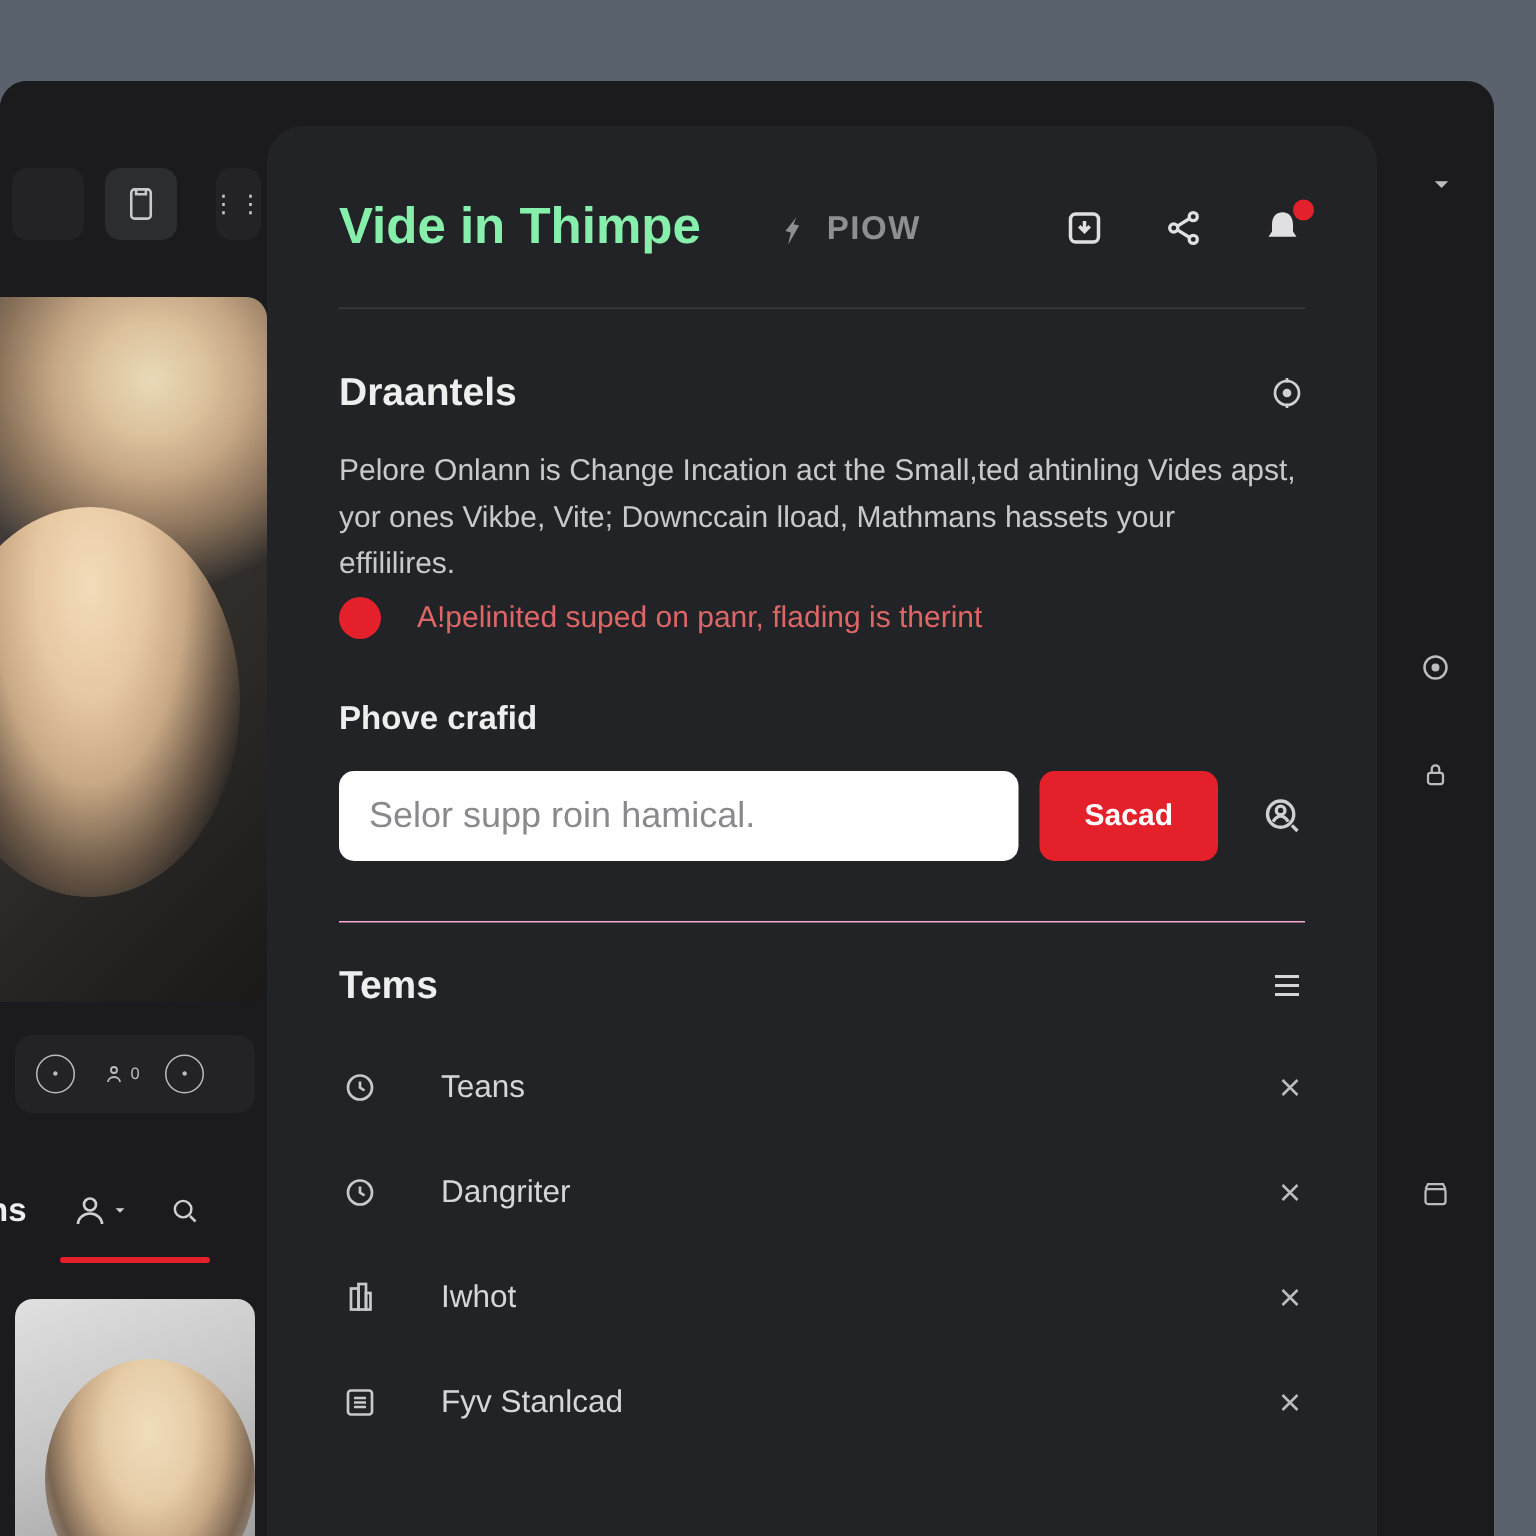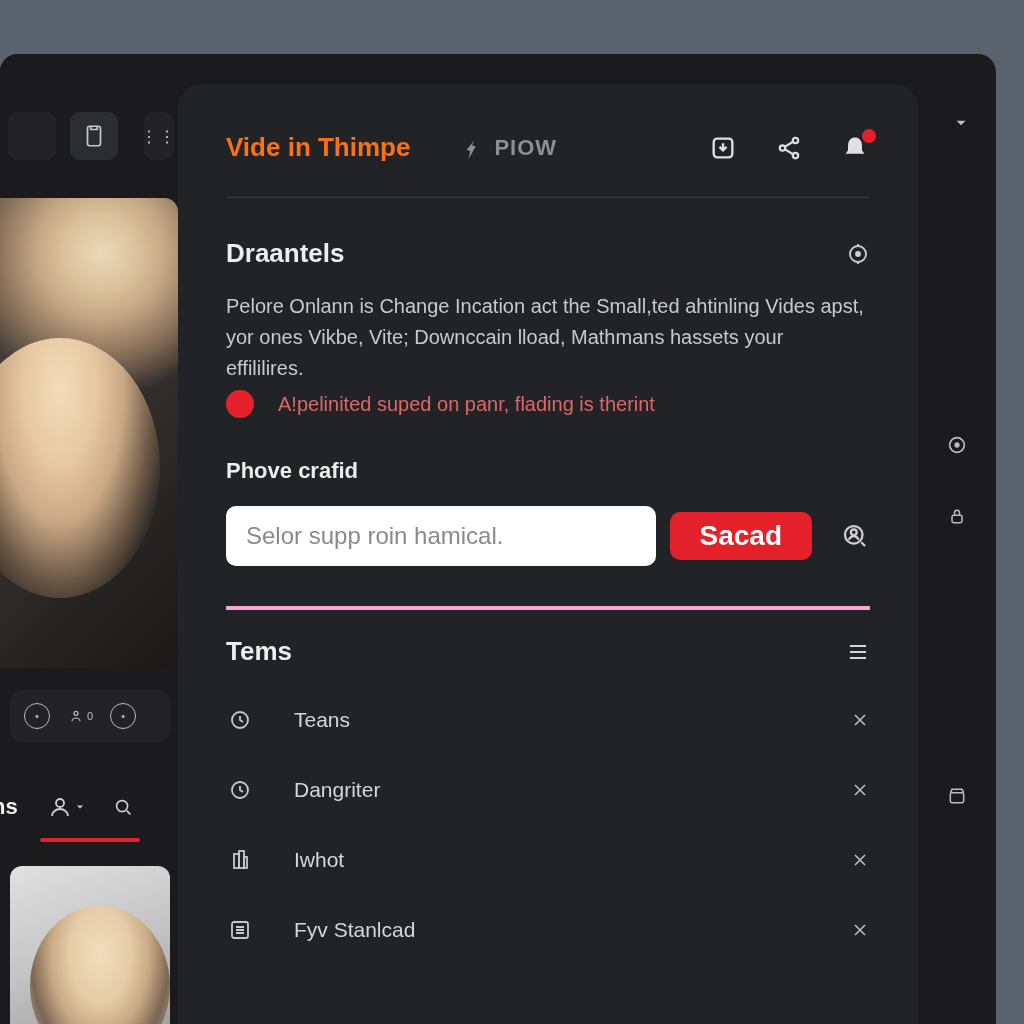--- a/index.html
+++ b/index.html
@@ -17,41 +17,41 @@
   .tabs { position:absolute; left:0; top:718px; width:178px; height:70px; display:flex; align-items:center; }
   .tabtxt{font-size:22px;font-weight:600;color:#eee;margin-left:-8px;}
   .tabusr{margin-left:30px;display:flex;align-items:center;gap:2px;color:#cfcfd2;}
   .tabsrch{margin-left:26px;color:#cfcfd2;}
   .tabunderline{position:absolute;left:40px;top:784px;width:100px;height:4px;background:#e4202a;border-radius:2px;}
   .thumb2{position:absolute;left:10px;top:812px;width:160px;height:220px;border-radius:12px;background:linear-gradient(160deg,#e0e0e0 0%,#c5c5c5 40%,#8a8a8a 100%);overflow:hidden;}
   .thumb2::after{content:"";position:absolute;left:20px;top:40px;width:140px;height:160px;background:radial-gradient(ellipse at 50% 30%,#f0dcbc 0%,#e6cda8 30%,#c8a985 50%,#7a6552 70%,transparent 90%);border-radius:50%;}
   
   .panel{position:absolute;left:178px;top:30px;right:78px;bottom:0;background:#222326;border-radius:24px 24px 0 0;padding:48px 48px 0 48px;overflow:hidden;}
   .hdr{display:flex;align-items:center;gap:32px;}
-  .title{font-size:26px;font-weight:700;color:#f97316;white-space:nowrap;text-align:center;}
+  .title{font-size:34px;font-weight:700;color:#86efac;white-space:nowrap;text-align:center;}
   .piow{display:flex;align-items:flex-end;gap:10px;color:#8e8f93;font-size:22px;font-weight:700;letter-spacing:1px;margin-left:20px;}
   .hicons{margin-left:auto;display:flex;align-items:center;gap:36px;color:#e0e0e3;}
   .hicon{position:relative;width:30px;height:30px;display:flex;align-items:center;justify-content:center;}
   .nbadge{position:absolute;top:-4px;right:-6px;width:14px;height:14px;background:#e4202a;border-radius:50%;}
   .divider{border:none;border-top:1px solid #3a3b3f;margin:34px 0 0 0;}
   .sect{margin-top:40px;}
   .sect-row{display:flex;align-items:center;}
   .sect-title{font-size:26px;font-weight:700;color:#eee;}
   .sect-icon{margin-left:auto;color:#d0d0d3;}
   .desc{margin-top:22px;font-size:20px;line-height:1.55;color:#c9c9cc;font-weight:400;max-width:640px;}
   .alert{margin-top:6px;display:flex;align-items:center;gap:24px;}
   .reddot{width:28px;height:28px;background:#e4202a;border-radius:50%;flex-shrink:0;}
   .alert-text{font-size:20px;color:#d66;}
   .label{margin-top:40px;font-size:22px;font-weight:700;color:#eee;}
   .inrow{margin-top:22px;display:flex;align-items:center;gap:14px;}
   .tin{flex:1;height:60px;background:#fff;border:none;border-radius:10px;padding:0 20px;font-size:24px;color:#888;}
   .tin::placeholder{color:#8a8a8e;}
-  .pbtn{height:48px;padding:0 30px;background:#e4202a;color:#fff;border:none;border-radius:10px;font-size:28px;font-weight:600;}
+  .pbtn{height:60px;padding:0 30px;background:#e4202a;color:#fff;border:none;border-radius:10px;font-size:20px;font-weight:600;}
   .usricon{margin-left:14px;color:#d0d0d3;}
-  .list-hdr{margin-top:40px;display:flex;align-items:center; border-top:4px solid #f9a8d4; padding-top:26px;}
+  .list-hdr{margin-top:40px;display:flex;align-items:center; border-top:1px solid #f9a8d4; padding-top:26px;}
   .list-title{font-size:26px;font-weight:700;color:#eee;}
   .list-icon{margin-left:auto;color:#d6d6d9;}
   .items{margin-top:18px;}
   .item{display:flex;align-items:center;height:70px;gap:40px;}
   .item .ico{width:28px;display:flex;justify-content:center;color:#c9c9cc;}
   .item .lbl{font-size:21px;color:#d6d6d9;}
   .item .close{margin-left:auto;color:#bcbcc0;}
   
   .rail{position:absolute;right:0;top:0;width:78px;height:100%;display:flex;flex-direction:column;align-items:center;gap:50px;padding-top:80px;color:#bcbcc0;}
   .chev{position:absolute;right:26px;top:60px;color:#bcbcc0;}

